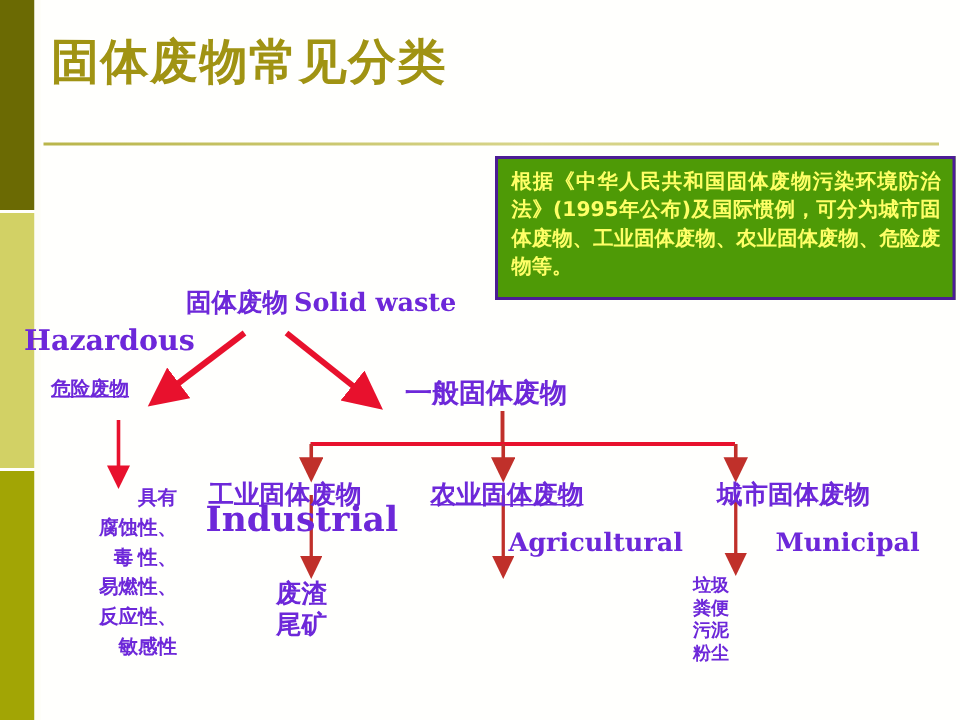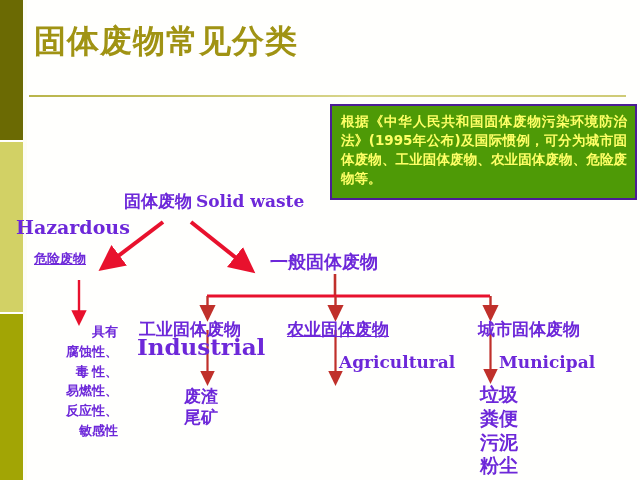--- a/index.html
+++ b/index.html
@@ -116,23 +116,23 @@
   .n-ind-en  { left: 137px; top: 333px; font-size: 23px; }
   .n-ind-it  { left: 184px; top: 386px; font-size: 17px; line-height: 1.25;
                width: 56px; white-space: normal; }
 
   .n-agr-cn  { left: 287px; top: 318px; font-size: 17px; text-decoration: underline; }
   .n-agr-en  { left: 339px; top: 352px; font-size: 17px; }
   .n-agr-it  { left: 308px; top: 386px; font-size: 17px; line-height: 1.25;
                text-align: center; width: 56px; white-space: normal; }
 
   .n-mun-cn  { left: 438px; top: 318px; font-size: 17px; margin-left: 40px; }
-  .n-mun-en  { left: 499px; top: 352px; font-size: 17px; }
-  .n-mun-it  { left: 462px; top: 383px; font-size: 19px; line-height: 1.25;
-               text-align: right; width: 56px; white-space: normal; }
+  .n-mun-en  { left: 517px; top: 352px; font-size: 17px; }
+  .n-mun-it  { left: 462px; top: 383px; font-size: 12px; line-height: 1.25;
+               text-align: left; width: 56px; white-space: normal; }
 
   
   .svg-layer {
     position: absolute;
     left: 0; top: 0;
     width: 640px; height: 480px;
     pointer-events: none;
   }
 </style>
 </head>

